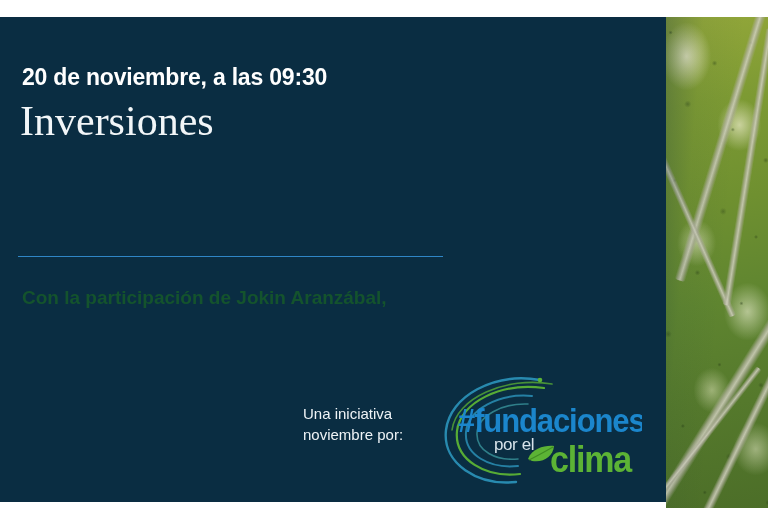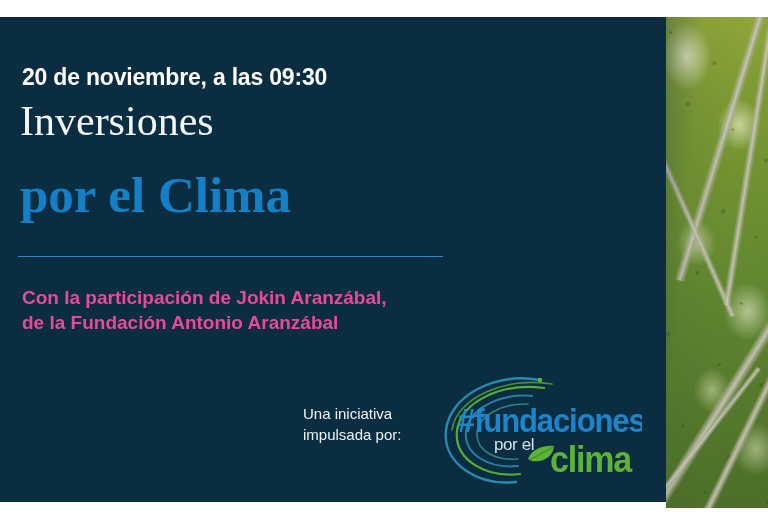--- a/index.html
+++ b/index.html
@@ -147,21 +147,21 @@
   }
 
   .speaker {
     position: absolute;
     left: 22px;
     top: 285px;
     font-family: "Liberation Sans", sans-serif;
     font-weight: bold;
     font-size: 19px;
     line-height: 1.34;
-    color: #ec4899;
+    color: #14532d;
     white-space: nowrap;
   }
 
   .initiative {
     position: absolute;
     left: 303px;
     top: 404px;
     font-family: Liberation Sans, sans-serif;
     font-size: 15px;
     line-height: 1.38;
@@ -197,32 +197,30 @@
     <div class="trunk t3"></div>
     <div class="trunk t4"></div>
     <div class="trunk t5"></div>
     <div class="trunk t6"></div>
     <div class="shade"></div>
     <span class="sr">forest-canopy-photo</span>
   </div>
 
   <div class="date-line">20 de noviembre, a las 09:30</div>
   <div class="title-main">Inversiones</div>
-  <div class="title-accent">por el Clima</div>
 
   <div class="divider"></div>
 
   <div class="speaker">
     <div>Con la participación de Jokin Aranzábal,</div>
-    <div>de la Fundación Antonio Aranzábal</div>
   </div>
 
   <div class="initiative">
     <div>Una iniciativa</div>
-    <div>impulsada por:</div>
+    <div>noviembre por:</div>
   </div>
 
   <div class="logo">
     <svg width="210" height="128" viewBox="0 0 210 128" xmlns="http://www.w3.org/2000/svg">
 
       <g fill="none" stroke-linecap="round">
         <path d="M108 14 C 62 6, 18 30, 14 64 C 10 98, 46 120, 84 116" stroke="#2a8fb5" stroke-width="2.4" opacity="0.95"></path>
         <path d="M112 22 C 70 16, 28 36, 25 65 C 22 94, 54 112, 88 108" stroke="#5cb335" stroke-width="2.2" opacity="0.95"></path>
         <path d="M100 30 C 66 27, 36 44, 34 66 C 32 89, 58 103, 86 100" stroke="#2a8fb5" stroke-width="2.0" opacity="0.85"></path>
         <path d="M96 38 C 70 37, 46 50, 45 67 C 44 85, 64 95, 86 93" stroke="#3fa2a8" stroke-width="1.6" opacity="0.7"></path>

